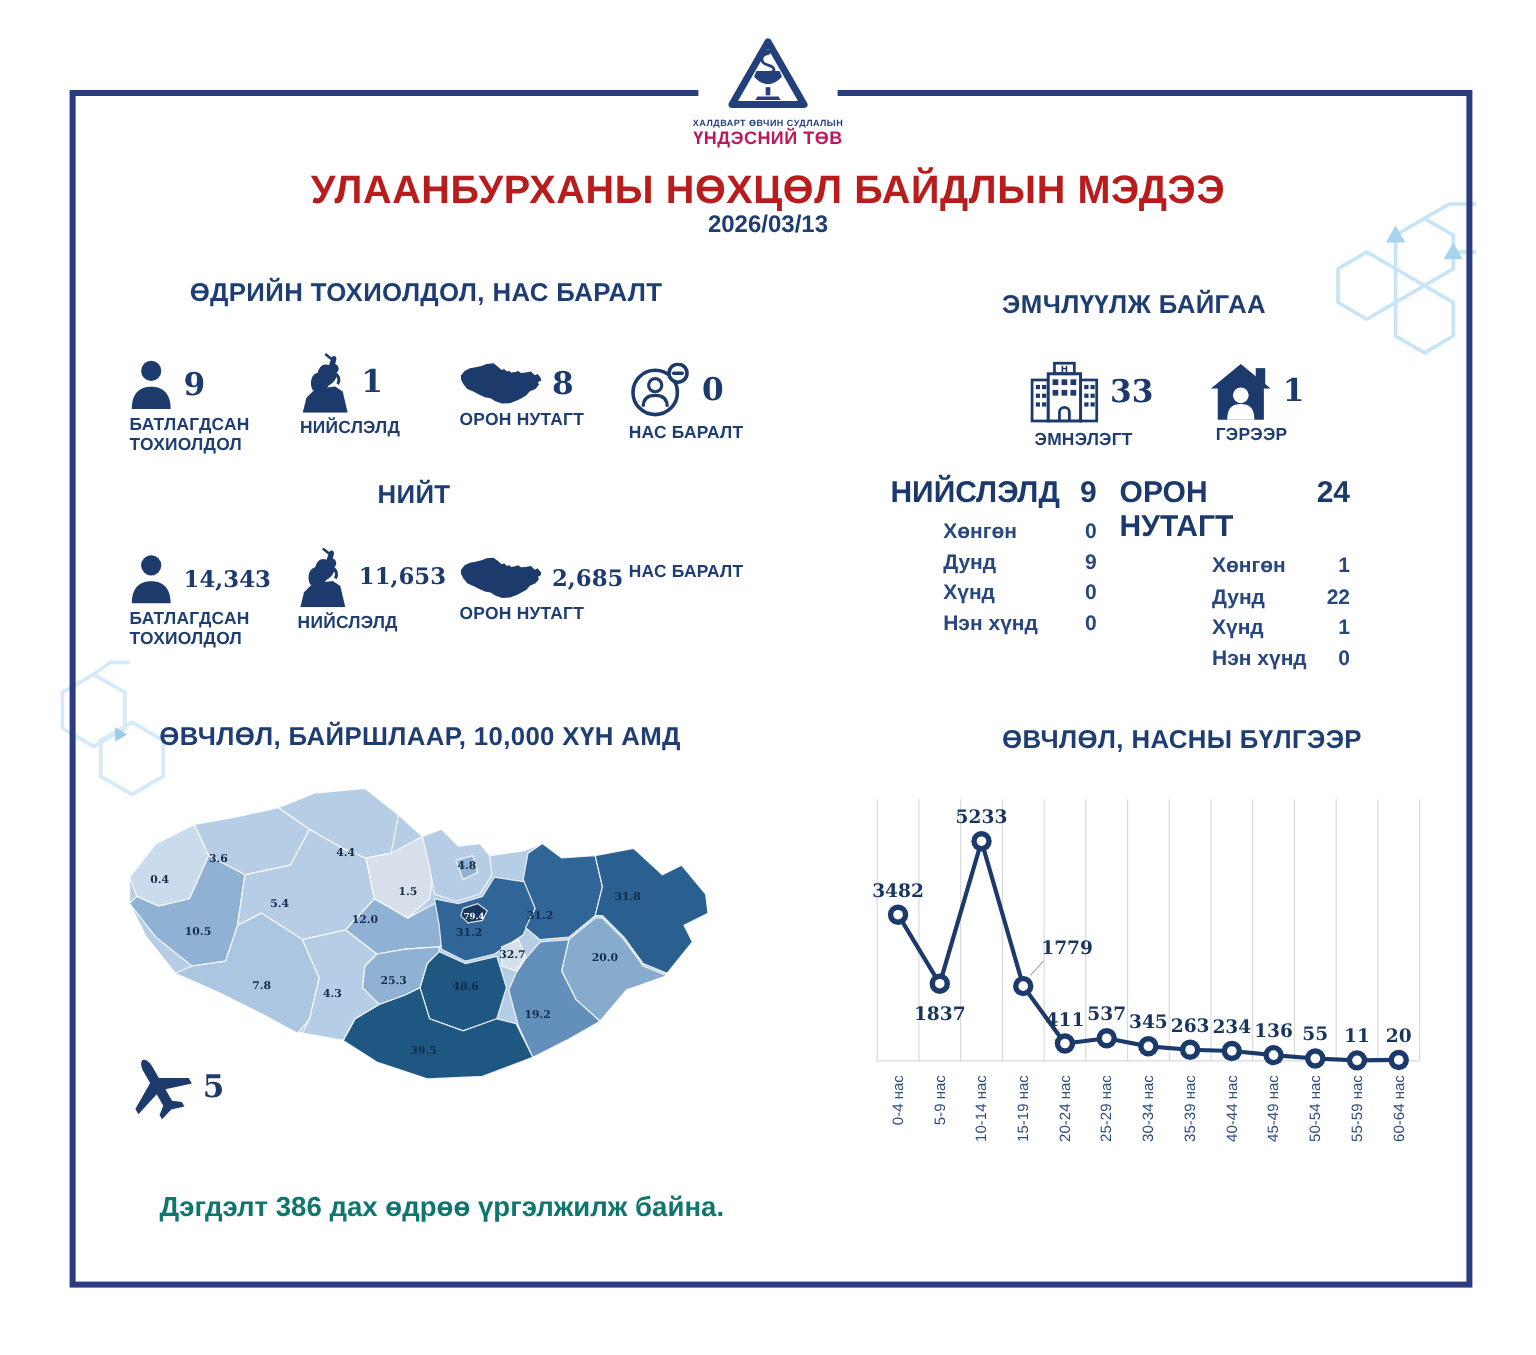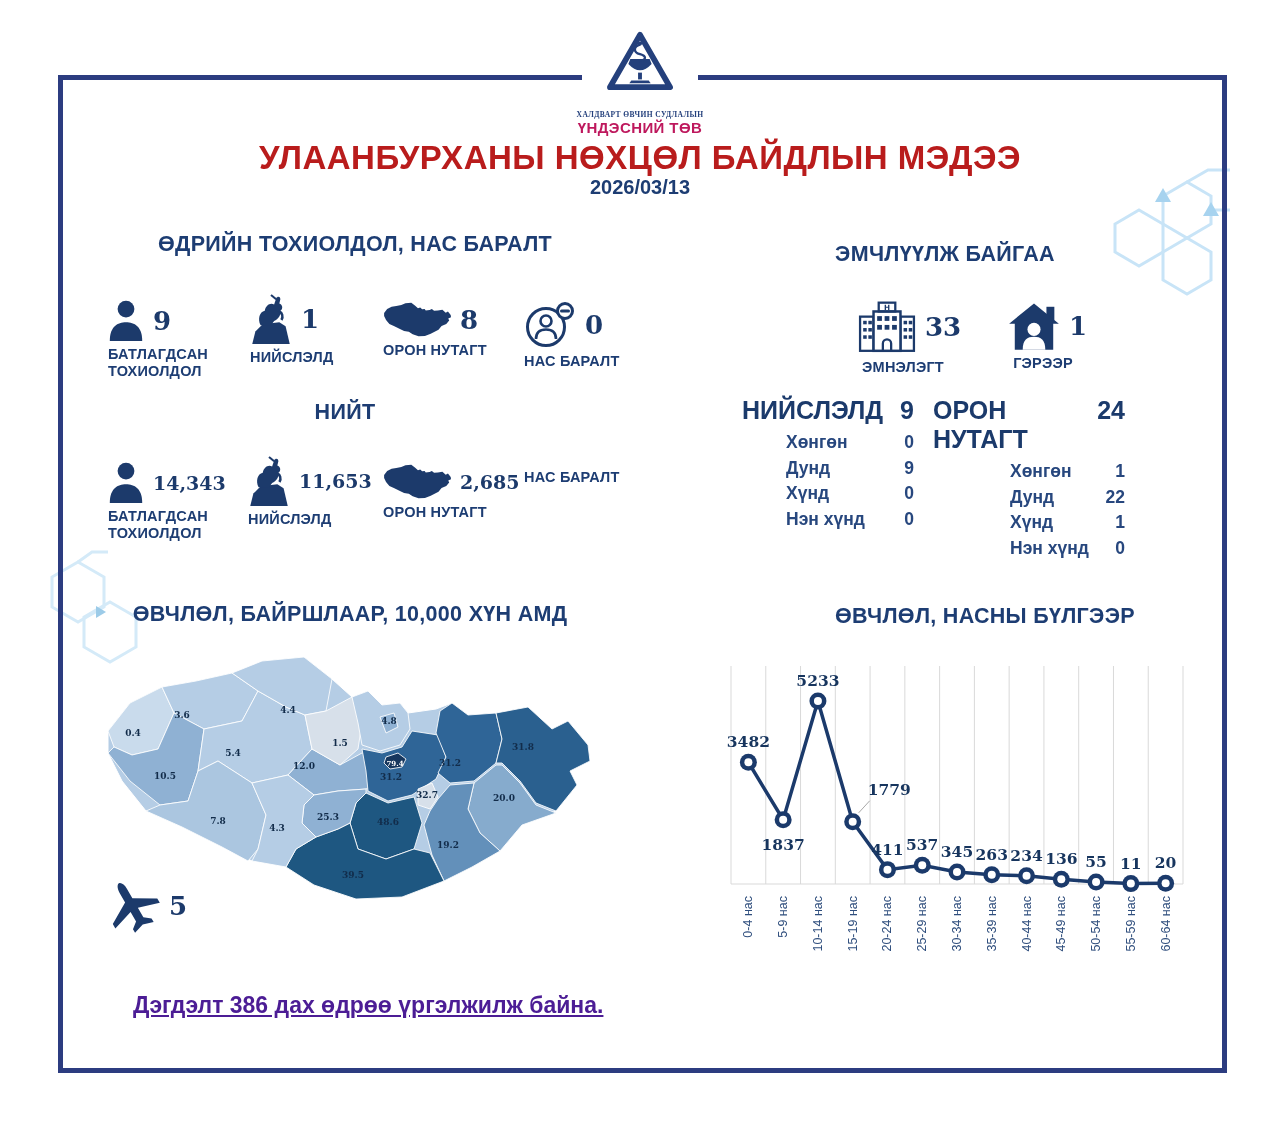--- a/index.html
+++ b/index.html
@@ -7,38 +7,38 @@
     width:1280px;height:1129px;background:#ffffff;position:relative;overflow:hidden;
     font-family:"Liberation Sans","DejaVu Sans",sans-serif;color:#1d3d73;
   }
   .abs{position:absolute;}
   .frame{
     position:absolute;left:58px;top:75px;width:1159px;height:988px;
     border:5px solid #2c3c80;z-index:3;pointer-events:none;
   }
   .logo{position:absolute;left:572px;top:28px;width:136px;text-align:center;z-index:5;}
   .logo-badge{background:#ffffff;display:inline-block;padding:2px 22px 0 22px;}
-  .logo-line1{font-size:7.5px;font-weight:bold;letter-spacing:.4px;color:#24407c;margin-top:14px;font-family:Liberation Serif, serif;}
+  .logo-line1{font-size:7.5px;font-weight:bold;letter-spacing:.4px;color:#24407c;margin-top:1px;}
   .logo-line2{font-size:15px;font-weight:bold;letter-spacing:.4px;color:#be185d;}
   .page-title{position:absolute;left:0;top:139px;width:1280px;text-align:center;
     font-size:33px;font-weight:bold;letter-spacing:.5px;color:#b91c1c;z-index:4;}
   .page-date{position:absolute;left:0;top:176px;width:1280px;text-align:center;
     font-size:20px;font-weight:bold;color:#1d3d73;z-index:4;}
   .h{position:absolute;font-weight:bold;color:#1d3d73;font-size:21.5px;letter-spacing:.3px;text-align:center;z-index:4;}
   .stat{position:absolute;z-index:4;}
   .stat-top{display:flex;align-items:center;gap:9px;}
   .num{font-family:"DejaVu Serif","Liberation Serif",serif;font-weight:bold;font-size:26px;color:#1c3a6b;}
   .num-lg{font-size:19px;}
   .lbl{margin-top:5px;font-size:14.5px;font-weight:bold;color:#1d3d73;line-height:1.18;letter-spacing:.2px;}
   .lbl-c{text-align:center;}
   .sev{position:absolute;z-index:4;}
   .sev-head{display:flex;justify-content:space-between;font-size:25px;font-weight:bold;color:#1b3a6b;}
   .sev-rows{margin-top:5px;}
   .sev-row{display:flex;justify-content:space-between;font-size:17.5px;font-weight:bold;color:#27477e;line-height:25.5px;}
-  .note{position:absolute;left:133px;top:992px;font-size:23px;font-weight:bold;color:#4c1d95;z-index:4;text-decoration:underline;}
+  .note{position:absolute;left:133px;top:992px;font-size:23px;font-weight:bold;color:#0f766e;z-index:4;}
   svg{display:block;}
   .hex{position:absolute;z-index:1;}
   .navy{fill:#1c3a6b;}
   .stroke-navy{stroke:#1c3a6b;fill:none;}
 </style>
 </head>
 <body>
 
 <svg class="hex" style="left:1090px;top:140px;" width="140" height="160" viewBox="0 0 140 160">
   <g fill="none" stroke="#c8e4f7" stroke-width="3">

